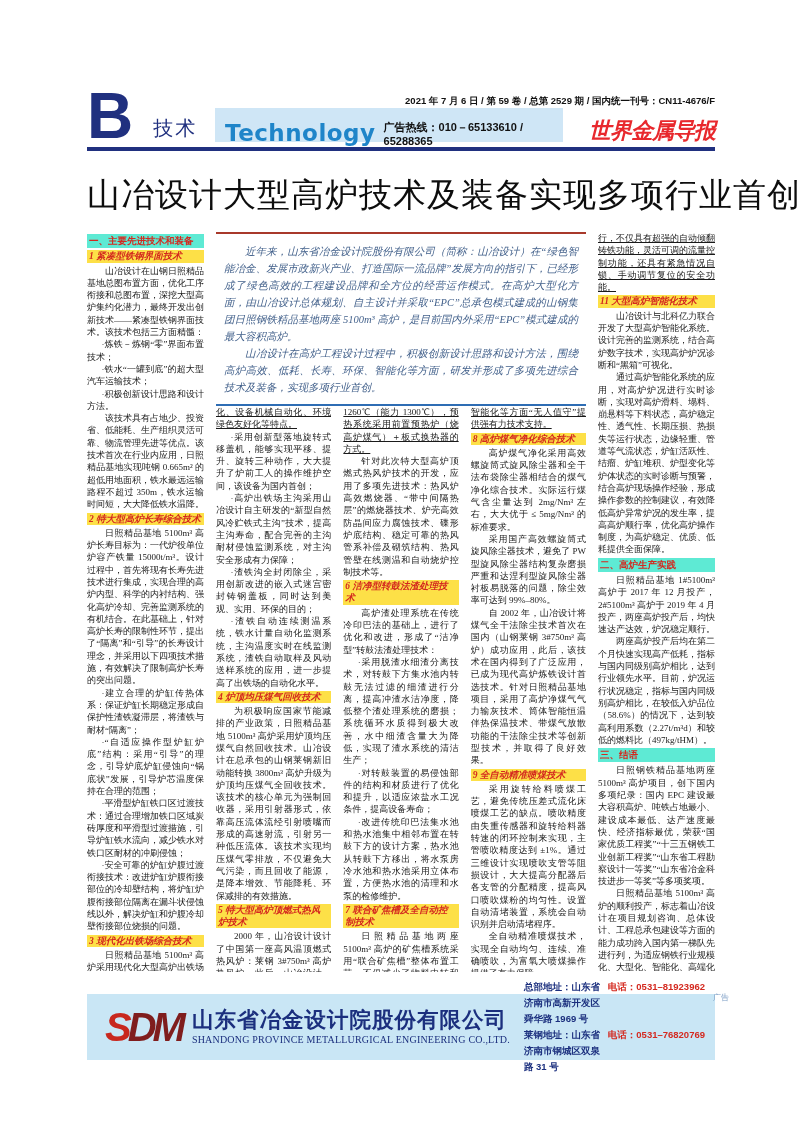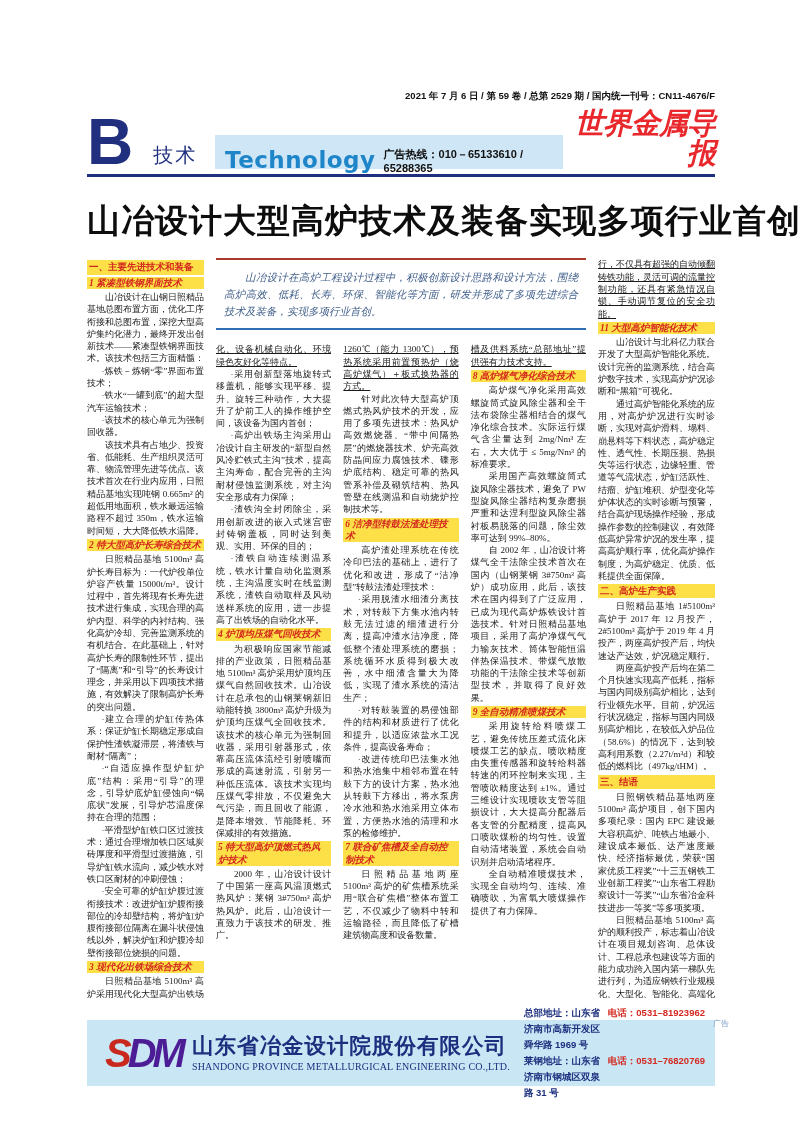--- a/index.html
+++ b/index.html
@@ -6,55 +6,55 @@
   html,body { width:800px; height:1131px; background:#f7f7f5; }
   body { font-family:"Liberation Serif", serif; }
   .page { width:800px; height:1131px; background:#ffffff; padding:90px 85px 0 87px; overflow:hidden; }
 
   
   .header { display:flex; align-items:flex-end; }
   .brand { display:flex; align-items:flex-end; width:128px; flex:none; }
   .brand-b { font-family:"Liberation Sans", sans-serif; font-size:64px; line-height:0.82; font-weight:bold; color:#20307f; }
   .brand-cn { font-family:"Liberation Sans", sans-serif; font-size:20px; font-weight:normal; color:#20307f; margin-left:20px; letter-spacing:2px; }
   .header-right { flex:1; }
-  .issue-line { text-align:right; font-size:9.5px; font-weight:bold; color:#111; margin-bottom:5px; font-family:"Liberation Sans", sans-serif; }
+  .issue-line { text-align:right; font-size:9.5px; font-weight:bold; color:#111; font-family:"Liberation Sans", sans-serif; }
   .header-row2 { display:flex; align-items:flex-end; }
   .tech-bar { background:#cfe6f6; height:34px; display:flex; align-items:flex-start; padding:12px 10px; flex:1; }
   .tech-logo { font-family:"DejaVu Sans", sans-serif; font-size:23px; font-weight:bold; color:#1f85c9; letter-spacing:0.5px; }
   .hotline { font-size:11px; font-weight:bold; color:#111; margin-left:8px; font-family:"Liberation Sans", sans-serif; }
-  .masthead { width:152px; flex:none; text-align:right; font-size:29px; font-weight:bold; color:#e8282d; font-style:italic; letter-spacing:-1px; line-height:1.05; }
+  .masthead { width:152px; flex:none; text-align:right; font-size:22px; font-weight:bold; color:#e8282d; font-style:italic; letter-spacing:-1px; line-height:1.05; }
   .navy-rule { height:3.5px; background:#20307f; margin-top:5px; }
 
   
-  .headline { text-align:center; font-size:33px; font-weight:bold; color:#0d0d0d; margin:22px 0 14px; letter-spacing:1px; white-space:nowrap; }
+  .headline { text-align:center; font-size:33px; font-weight:normal; color:#0d0d0d; margin:22px 0 14px; letter-spacing:1px; white-space:nowrap; }
 
   
   .content { display:flex; gap:12px; height:740px; overflow:hidden; }
   .col { width:117px; flex:none; overflow:hidden; }
   .mid { flex:1; display:flex; flex-direction:column; }
   .intro-box { border-top:2.5px solid #a8392b; border-bottom:2.5px solid #2e6db4; padding:9px 8px 8px; }
   .intro-box p { font-size:10.5px; line-height:17px; color:#44628c; font-style:italic; text-indent:2em; text-align:justify; }
-  .mid-cols { display:flex; gap:12px; margin-top:13px; flex:1; overflow:hidden; }
+  .mid-cols { display:flex; gap:12px; flex:1; overflow:hidden; }
   .mid-cols .col { width:auto; flex:1; }
 
   
   .blk { font-size:9px; line-height:12.3px; color:#1a1a1a; text-align:justify; }
   .para { text-indent:2em; }
   .para-cont { text-indent:0;text-decoration:underline; }
   .bullet { text-indent:1.6em; }
-  .h-section { font-family:"Liberation Sans", sans-serif; font-size:9.5px; font-weight:bold; color:#d4291f; background:#fde047; padding:1px 2px; margin:2px 0; text-align:left; }
+  .h-section { font-family:"Liberation Sans", sans-serif; font-size:9.5px; font-weight:bold; color:#d4291f; background:#5eead4; padding:1px 2px; margin:2px 0; text-align:left; }
   .h-sub { font-size:9.5px; font-weight:bold; font-style:italic; color:#d4291f; background:#fde047; padding:0 2px; margin:2px 0; text-align:left; }
 
   
   .footer-wrap { position:relative; margin-top:22px; }
   .ad-label { position:absolute; top:-2px; right:-14px; font-size:8px; color:#7a9cc4; }
   .footer { background:#c9e6f5; height:66px; display:flex; align-items:center; padding:0 10px 0 18px; }
   .sdm-logo { font-family:"Liberation Sans", sans-serif; font-size:40px; font-weight:bold; font-style:italic; letter-spacing:-4px; line-height:1; flex:none; }
   .sdm-s { color:#c8281e; }
-  .sdm-dm { color:#4c1d95;margin-top:8px; }
+  .sdm-dm { color:#7f1d1d;margin-top:8px; }
   .company { margin-left:10px; flex:none; }
   .company-cn { font-family:"Liberation Sans", sans-serif; font-size:21.5px; font-weight:bold; color:#1b2f7e; letter-spacing:1px; line-height:1.1; }
   .company-en { font-size:10px; color:#1b2f7e; letter-spacing:0.2px; margin-top:2px; }
   .addresses { margin-left:14px; flex:1; font-family:"Liberation Sans", sans-serif; }
   .addr-row { display:flex; justify-content:space-between; font-size:9.5px; font-weight:bold; line-height:16px; }
   .addr { color:#1b2f7e; }
   .tel { color:#d4291f; margin-left:6px; white-space:nowrap; }
 </style>
 </head>
 <body>
@@ -81,33 +81,34 @@
 
   <h1 class="headline">山冶设计大型高炉技术及装备实现多项行业首创</h1>
 
   <div class="content">
     <div class="col">
         <div class="blk h-section">一、主要先进技术和装备</div>
         <div class="blk h-sub">1 紧凑型铁钢界面技术</div>
         <p class="blk para">山冶设计在山钢日照精品基地总图布置方面，优化工序衔接和总图布置，深挖大型高炉集约化潜力，最终开发出创新技术——紧凑型铁钢界面技术。该技术包括三方面精髓：</p>
         <p class="blk bullet">·炼铁－炼钢“零”界面布置技术；</p>
         <p class="blk bullet">·铁水“一罐到底”的超大型汽车运输技术；</p>
-        <p class="blk bullet">·该技术的核心单元为强制回收器。</p>
+        <p class="blk bullet">·积极创新设计思路和设计方法。</p>
         <p class="blk para">该技术具有占地少、投资省、低能耗、生产组织灵活可靠、物流管理先进等优点。该技术首次在行业内应用，日照精品基地实现吨钢 0.665m² 的超低用地面积，铁水最远运输路程不超过 350m，铁水运输时间短，大大降低铁水温降。</p>
         <div class="blk h-sub">2 特大型高炉长寿综合技术</div>
         <p class="blk para">日照精品基地 5100m³ 高炉长寿目标为：一代炉役单位炉容产铁量 15000t/m³。设计过程中，首先将现有长寿先进技术进行集成，实现合理的高炉内型、科学的内衬结构、强化高炉冷却、完善监测系统的有机结合。在此基础上，针对高炉长寿的限制性环节，提出了“隔离”和“引导”的长寿设计理念，并采用以下四项技术措施，有效解决了限制高炉长寿的突出问题。</p>
         <p class="blk bullet">·建立合理的炉缸传热体系：保证炉缸长期稳定形成自保护性渣铁凝滞层，将渣铁与耐材“隔离”；</p>
         <p class="blk bullet">·“自适应操作型炉缸炉底”结构：采用“引导”的理念，引导炉底炉缸侵蚀向“锅底状”发展，引导炉芯温度保持在合理的范围；</p>
         <p class="blk bullet">·平滑型炉缸铁口区过渡技术：通过合理增加铁口区域炭砖厚度和平滑型过渡措施，引导炉缸铁水流向，减少铁水对铁口区耐材的冲刷侵蚀；</p>
         <p class="blk bullet">·安全可靠的炉缸炉腹过渡衔接技术：改进炉缸炉腹衔接部位的冷却壁结构，将炉缸炉腹衔接部位隔离在漏斗状侵蚀线以外，解决炉缸和炉腹冷却壁衔接部位烧损的问题。</p>
         <div class="blk h-sub">3 现代化出铁场综合技术</div>
         <p class="blk para">日照精品基地 5100m³ 高炉采用现代化大型高炉出铁场设计理念，具有平台结构平坦</p>
       </div>
     <div class="mid">
       <div class="intro-box">
+        <p>近年来，山东省冶金设计院股份有限公司（简称：山冶设计）在“绿色智能冶金、发展市政新兴产业、打造国际一流品牌”发展方向的指引下，已经形成了绿色高效的工程建设品牌和全方位的经营运作模式。在高炉大型化方面，由山冶设计总体规划、自主设计并采取“EPC”总承包模式建成的山钢集团日照钢铁精品基地两座 5100m³ 高炉，是目前国内外采用“EPC”模式建成的最大容积高炉。</p>
         <p>山冶设计在高炉工程设计过程中，积极创新设计思路和设计方法，围绕高炉高效、低耗、长寿、环保、智能化等方面，研发并形成了多项先进综合技术及装备，实现多项行业首创。</p>
       </div>
       <div class="mid-cols">
         <div class="col">
             <p class="blk para-cont">化、设备机械自动化、环境绿色友好化等特点。</p>
             <p class="blk bullet">·采用创新型落地旋转式移盖机，能够实现平移、提升、旋转三种动作，大大提升了炉前工人的操作维护空间，该设备为国内首创；</p>
             <p class="blk bullet">·高炉出铁场主沟采用山冶设计自主研发的“新型自然风冷贮铁式主沟”技术，提高主沟寿命，配合完善的主沟耐材侵蚀监测系统，对主沟安全形成有力保障；</p>
             <p class="blk bullet">·渣铁沟全封闭除尘，采用创新改进的嵌入式迷宫密封铸钢盖板，同时达到美观、实用、环保的目的；</p>
             <p class="blk bullet">·渣铁自动连续测温系统，铁水计量自动化监测系统，主沟温度实时在线监测系统，渣铁自动取样及风动送样系统的应用，进一步提高了出铁场的自动化水平。</p>
             <div class="blk h-sub">4 炉顶均压煤气回收技术</div>
@@ -120,21 +121,21 @@
             <p class="blk para">针对此次特大型高炉顶燃式热风炉技术的开发，应用了多项先进技术：热风炉高效燃烧器、“带中间隔热层”的燃烧器技术、炉壳高效防晶间应力腐蚀技术、碟形炉底结构、稳定可靠的热风管系补偿及砌筑结构、热风管壁在线测温和自动烧炉控制技术等。</p>
             <div class="blk h-sub">6 洁净型转鼓法渣处理技术</div>
             <p class="blk para">高炉渣处理系统在传统冷印巴法的基础上，进行了优化和改进，形成了“洁净型”转鼓法渣处理技术：</p>
             <p class="blk bullet">·采用脱渣水细渣分离技术，对转鼓下方集水池内转鼓无法过滤的细渣进行分离，提高冲渣水洁净度，降低整个渣处理系统的磨损；系统循环水质得到极大改善，水中细渣含量大为降低，实现了渣水系统的清洁生产；</p>
             <p class="blk bullet">·对转鼓装置的易侵蚀部件的结构和材质进行了优化和提升，以适应浓盐水工况条件，提高设备寿命；</p>
             <p class="blk bullet">·改进传统印巴法集水池和热水池集中相邻布置在转鼓下方的设计方案，热水池从转鼓下方移出，将水泵房冷水池和热水池采用立体布置，方便热水池的清理和水泵的检修维护。</p>
             <div class="blk h-sub">7 联合矿焦槽及全自动控制技术</div>
             <p class="blk para">日照精品基地两座 5100m³ 高炉的矿焦槽系统采用“联合矿焦槽”整体布置工艺，不仅减少了物料中转和运输路径，而且降低了矿槽建筑物高度和设备数量。</p>
           </div>
         <div class="col">
-            <p class="blk para-cont">槽及供料系统“总部地址”提供强有力技术支持。</p>
+            <p class="blk para-cont">智能化等方面“无人值守”提供强有力技术支持。</p>
             <div class="blk h-sub">8 高炉煤气净化综合技术</div>
             <p class="blk para">高炉煤气净化采用高效螺旋筒式旋风除尘器和全干法布袋除尘器相结合的煤气净化综合技术。实际运行煤气含尘量达到 2mg/Nm³ 左右，大大优于 ≤ 5mg/Nm³ 的标准要求。</p>
             <p class="blk para">采用国产高效螺旋筒式旋风除尘器技术，避免了 PW 型旋风除尘器结构复杂磨损严重和达涅利型旋风除尘器衬板易脱落的问题，除尘效率可达到 99%–80%。</p>
             <p class="blk para">自 2002 年，山冶设计将煤气全干法除尘技术首次在国内（山钢莱钢 3#750m³ 高炉）成功应用，此后，该技术在国内得到了广泛应用，已成为现代高炉炼铁设计首选技术。针对日照精品基地项目，采用了高炉净煤气气力输灰技术、筒体智能恒温伴热保温技术、带煤气放散功能的干法除尘技术等创新型技术，并取得了良好效果。</p>
             <div class="blk h-sub">9 全自动精准喷煤技术</div>
             <p class="blk para">采用旋转给料喷煤工艺，避免传统压差式流化床喷煤工艺的缺点。喷吹精度由失重传感器和旋转给料器转速的闭环控制来实现，主管喷吹精度达到 ±1%。通过三维设计实现喷吹支管等阻损设计，大大提高分配器后各支管的分配精度，提高风口喷吹煤粉的均匀性。设置自动清堵装置，系统会自动识别并启动清堵程序。</p>
             <p class="blk para">全自动精准喷煤技术，实现全自动均匀、连续、准确喷吹，为富氧大喷煤操作提供了有力保障。</p>
           </div>
       </div>
     </div>

